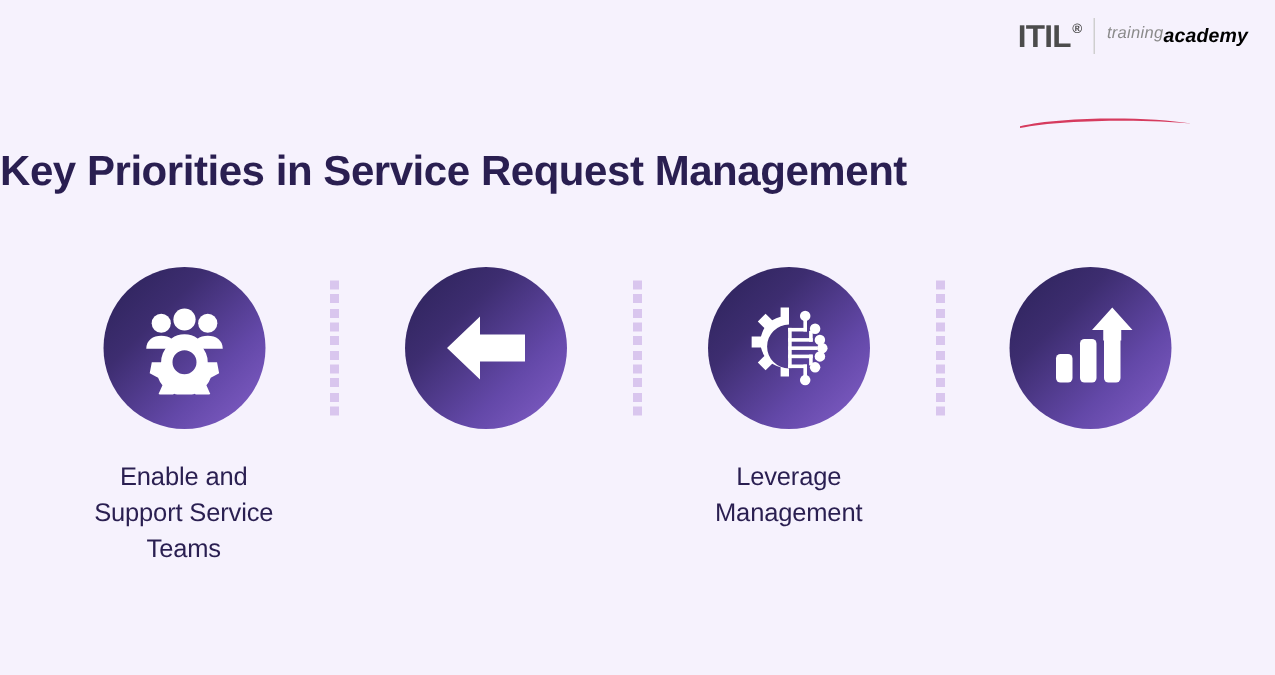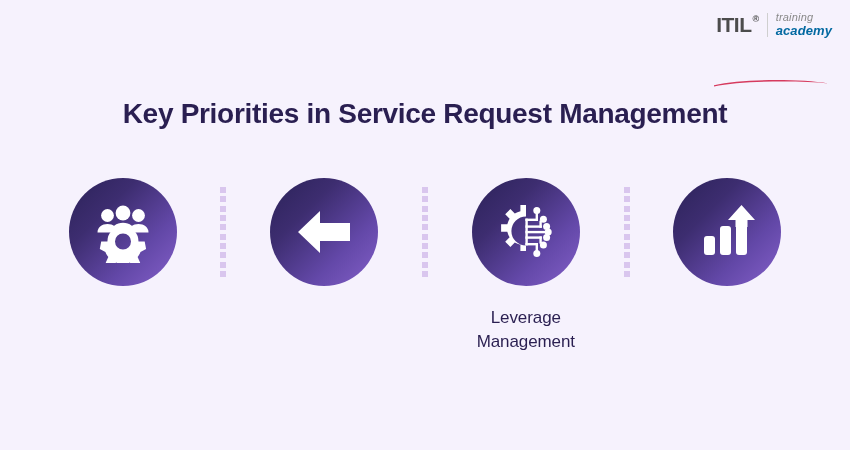--- a/index.html
+++ b/index.html
@@ -20,21 +20,21 @@
     background: #f6f2fd;
   }
 
   
   .logo {
     position: absolute;
     top: 12px;
     right: 18px;
     display: flex;
     flex-direction: column;
-    align-items: flex-end;
+    align-items: flex-start;
     gap: 40px;
   }
   .logo-row {
     display: flex;
     align-items: center;
     gap: 8px;
   }
   .logo-itil {
     font-family: "Liberation Sans", sans-serif;
     font-weight: bold;
@@ -53,48 +53,48 @@
     top: 1px;
     margin-left: 1px;
   }
   .logo-divider {
     width: 1px;
     height: 24px;
     background: #cfcfcf;
   }
   .logo-words {
     display: flex;
-    flex-direction: column;
+    flex-direction: row;
     line-height: 1.05;
   }
   .logo-training {
     font-style: italic;
     font-size: 11px;
     color: #8a8a8a;
     letter-spacing: 0.2px;
   }
   .logo-academy {
     font-style: italic;
     font-weight: bold;
     font-size: 13px;
-    color: #0369a1;
+    color: #000000;
     letter-spacing: 0.1px;
   }
   .logo-swoosh {
     margin-top: 1px;
     margin-right: 2px;
   }
 
   
   .title {
     position: absolute;
     top: 98px;
     left: 0;
     width: 850px;
-    text-align: center;
+    text-align: left;
     font-size: 28px;
     font-weight: bold;
     color: #2a1f51;
     letter-spacing: -0.3px;
   }
 
   
   .steps {
     position: absolute;
     top: 178px;
@@ -192,20 +192,23 @@
                        a15.5 15.5 0 0 1 15.5 15.5
                        h6.2 l1.4 7.4 -5.6 3 a15.5 15.5 0 0 1 -2.9 5 l2.6 5.8 -6 4.3 -4.4 -4.5
                        a15.5 15.5 0 0 1 -5.6 1.6 l-1.2 0 0 0 h-0.1 l0 0 a15.5 15.5 0 0 1 -6.8 -1.6
                        l-4.4 4.5 -6 -4.3 2.6 -5.8 a15.5 15.5 0 0 1 -2.9 -5 l-5.6 -3 1.4 -7.4 h6.2
                        a15.5 15.5 0 0 1 15.5 -15.5 z
                        M31 32.5 a8 8 0 0 0 -8 8 a8 8 0 0 0 8 8 a8 8 0 0 0 8 -8 a8 8 0 0 0 -8 -8 z"></path>
             </g>
           </svg>
         </span>
       </div>
+      <div class="step-label">Enable and
+Support Service
+Teams</div>
     </div>
 
     <div class="sep">
       <span class="sep-dot"></span>
       <span class="sep-dot"></span>
       <span class="sep-dot"></span>
       <span class="sep-dot"></span>
       <span class="sep-dot"></span>
       <span class="sep-dot"></span>
       <span class="sep-dot"></span>

